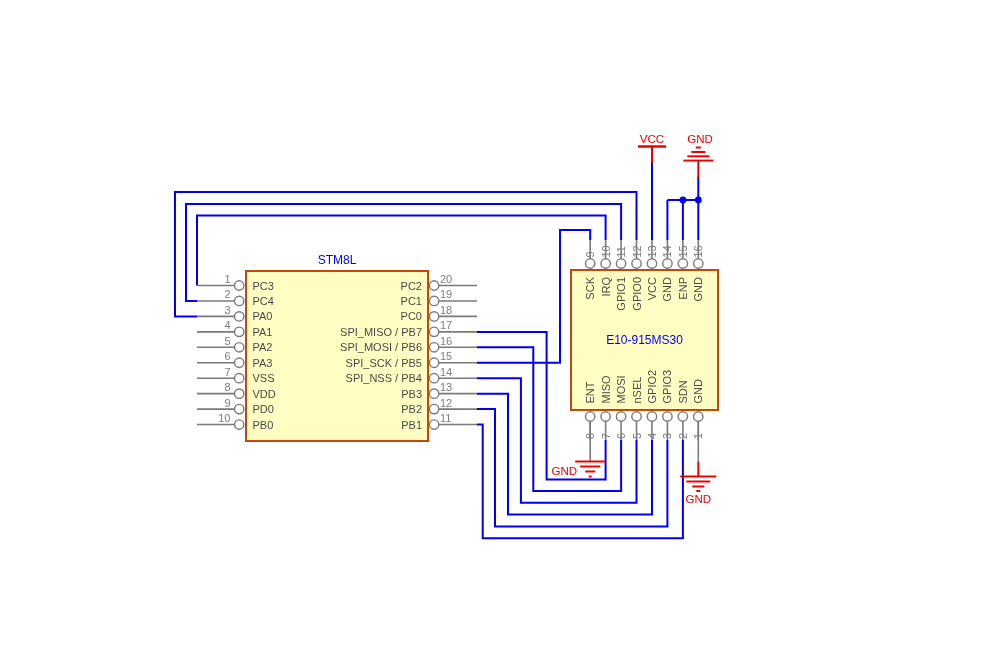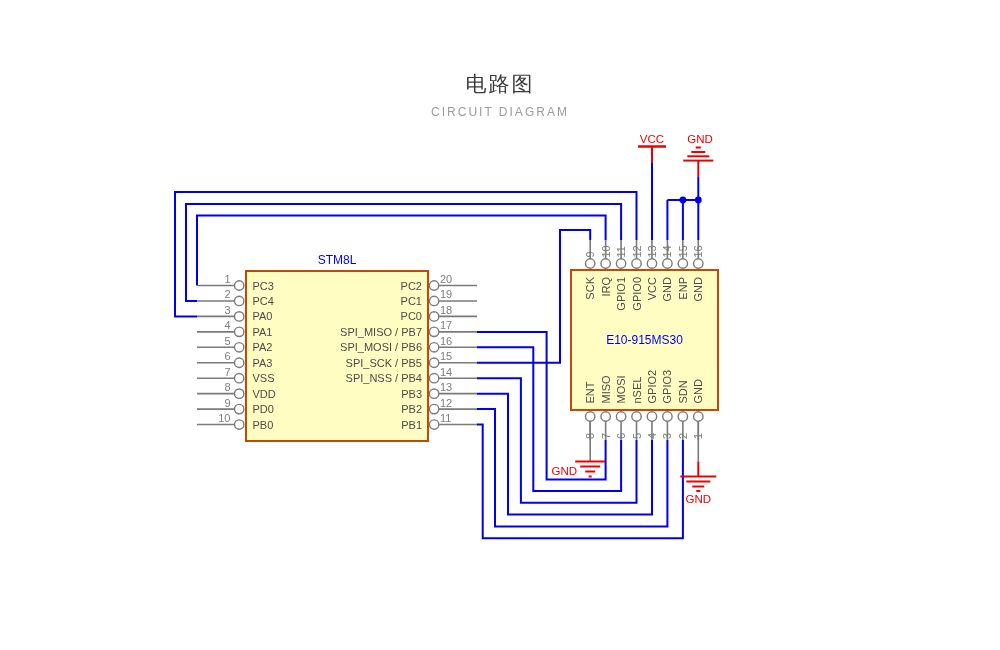--- a/index.html
+++ b/index.html
@@ -7,24 +7,20 @@
           font-family:"Liberation Sans",sans-serif;}
   .hdr{position:absolute;left:0;top:70px;width:100%;text-align:center;}
   .hdr-zh{font-size:21px;color:#3a3a3a;letter-spacing:2px;}
   .hdr-en{margin-top:7px;font-size:12px;color:#9b9b9b;letter-spacing:2px;}
   svg text{font-family:"Liberation Sans",sans-serif;}
 </style>
 </head>
 <body>
 
 <div id="canvas">
-  <div class="hdr">
-    <div class="hdr-zh">电路图</div>
-    <div class="hdr-en">CIRCUIT DIAGRAM</div>
-  </div>
   <svg id="schematic" width="1000" height="650" viewBox="0 0 1000 650">
       <polyline points="197,285.5 197,215.5 605.6,215.5 605.6,240" fill="none" stroke="#0000ee" stroke-width="2"></polyline>
       <polyline points="197,300.9 186,300.9 186,204 621.1,204 621.1,240" fill="none" stroke="#0000ee" stroke-width="2"></polyline>
       <polyline points="197,316.4 175,316.4 175,192 636.5,192 636.5,240" fill="none" stroke="#0000ee" stroke-width="2"></polyline>
       <polyline points="477,362.8 560,362.8 560,230 590.2,230 590.2,240" fill="none" stroke="#0000ee" stroke-width="2"></polyline>
       <polyline points="477,331.9 546.6,331.9 546.6,479.5 605.6,479.5 605.6,440" fill="none" stroke="#0000ee" stroke-width="2"></polyline>
       <polyline points="477,347.3 533.3,347.3 533.3,491 621.1,491 621.1,440" fill="none" stroke="#0000ee" stroke-width="2"></polyline>
       <polyline points="477,378.2 520.9,378.2 520.9,502.8 636.5,502.8 636.5,440" fill="none" stroke="#0000ee" stroke-width="2"></polyline>
       <polyline points="477,393.7 508,393.7 508,514.6 652,514.6 652,440" fill="none" stroke="#0000ee" stroke-width="2"></polyline>
       <polyline points="477,409.1 495,409.1 495,526.4 667.4,526.4 667.4,440" fill="none" stroke="#0000ee" stroke-width="2"></polyline>

